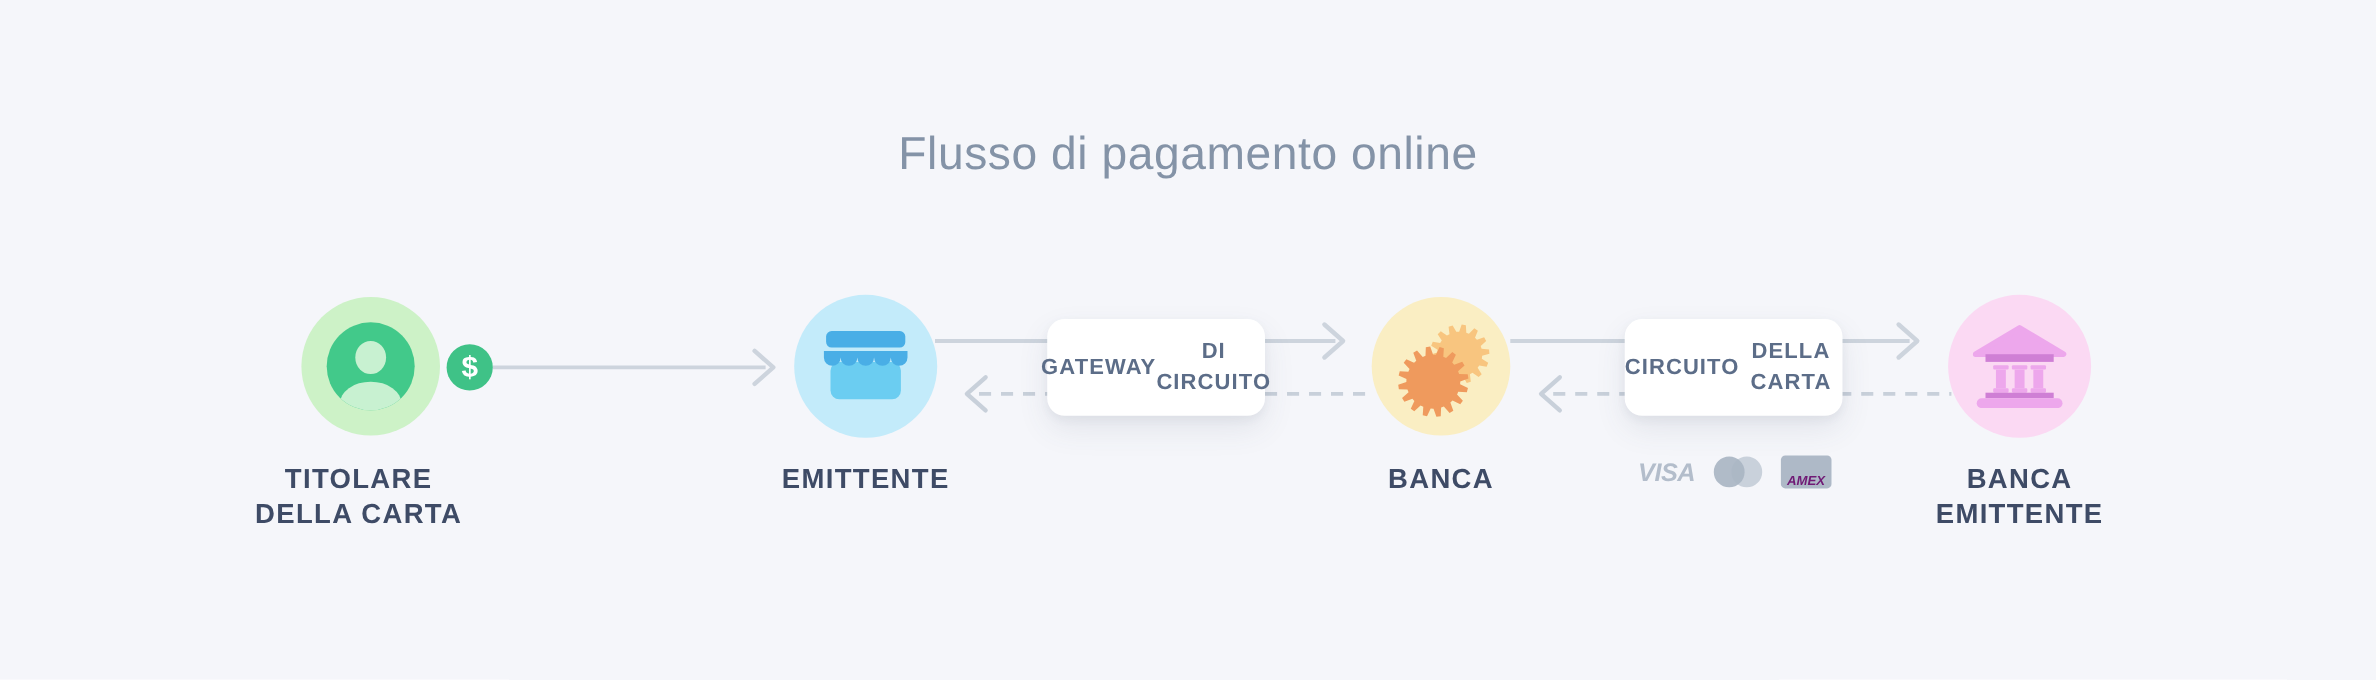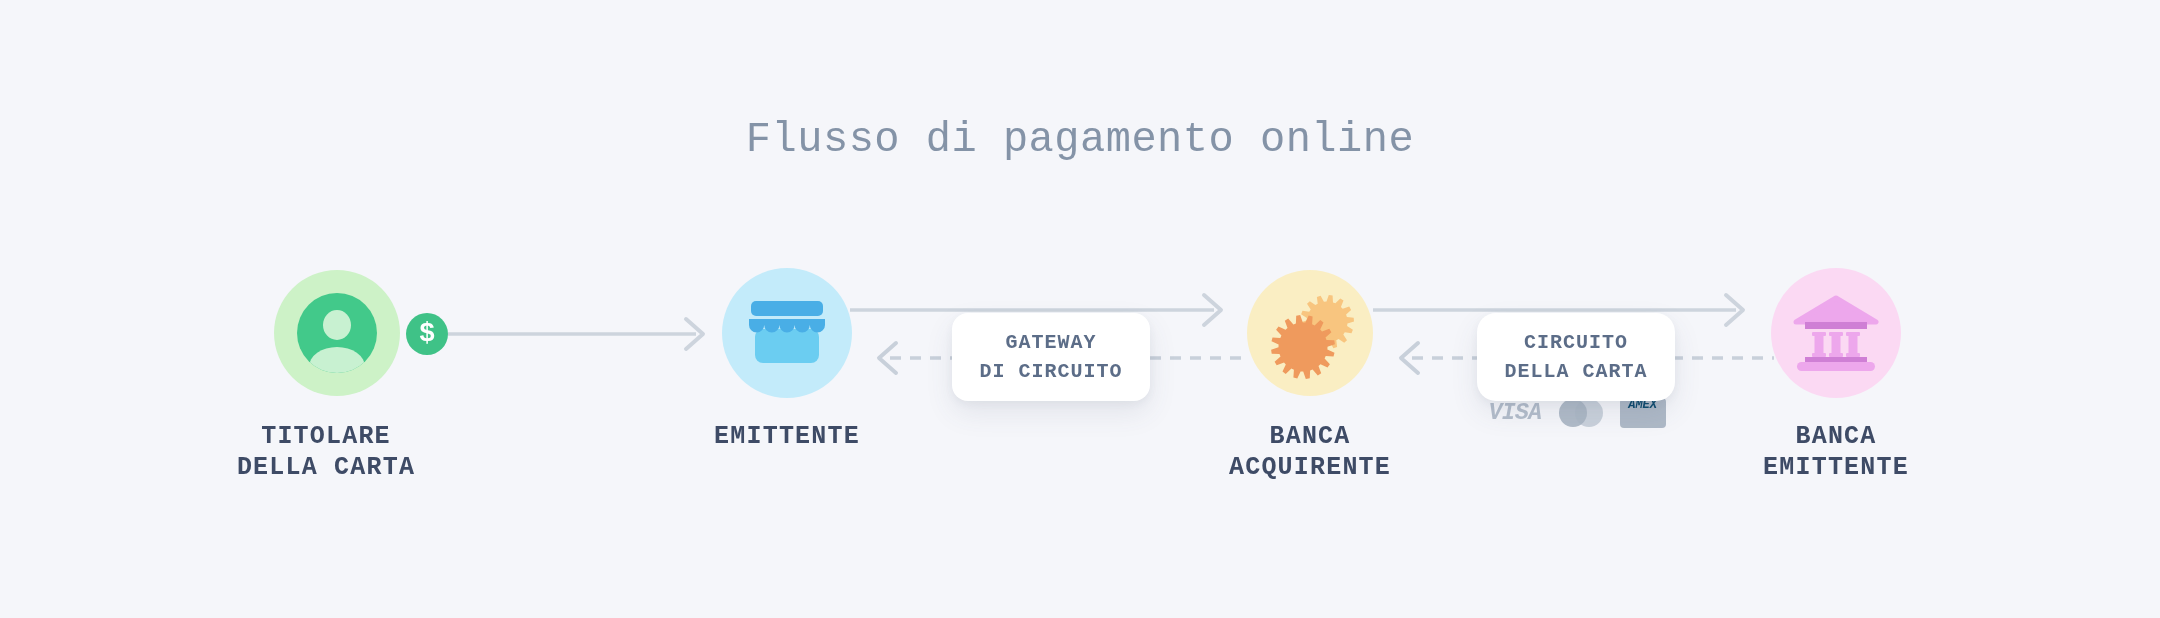--- a/index.html
+++ b/index.html
@@ -1,21 +1,21 @@
 <!DOCTYPE html>
 <html><head>
 <meta charset="utf-8">
 <style>
   html,body{margin:0;padding:0;background:#ffffff;}
   .canvas{
     position:relative;
     width:2160px;height:618px;
     background:#f5f6fa;
     overflow:hidden;
-    font-family:Liberation Mono, monospace;
+    font-family:Liberation Sans, sans-serif;
   }
   
   .title{
     position:absolute;left:0;right:0;top:116px;
     text-align:center;
     font-size:42px;font-weight:400;letter-spacing:.5px;
     color:#8493a7;
   }
   
   .flow-svg{position:absolute;left:0;top:0;z-index:1;}
@@ -37,54 +37,54 @@
     position:absolute;left:406px;top:313px;width:42px;height:42px;z-index:3;
     border-radius:50%;background:#3fc287;
     display:flex;align-items:center;justify-content:center;
     color:#ffffff;font-size:27px;font-weight:700;
   }
   
   .label-box{
     position:absolute;top:290px;width:198px;height:88px;z-index:3;
     background:#ffffff;border-radius:16px;
     box-shadow:0 12px 28px rgba(70,80,110,.10), 0 3px 8px rgba(70,80,110,.06);
-    display:flex;flex-direction:column;align-items:center;justify-content:center;
+    display:flex;align-items:center;justify-content:center;
     color:#5c6d88;font-size:20px;font-weight:700;letter-spacing:1px;
-    line-height:29px;text-align:center;margin-top:23px;
+    line-height:29px;text-align:center;
   }
   .box-gateway{left:952px;}
-  .box-network{left:1477px;border-radius:19px;}
+  .box-network{left:1477px;}
   .label-box span{display:block;}
   
   .node-label{
     position:absolute;top:421px;width:340px;z-index:2;
     text-align:center;color:#3e4b66;
     font-size:25px;font-weight:700;letter-spacing:1.2px;line-height:31px;
   }
   .node-label span{display:block;}
   .l-cardholder{left:156px;}
   .l-merchant{left:617px;}
   .l-acquirer{left:1140px;}
   .l-issuer{left:1666px;}
   
   .card-logos{
-    position:absolute;left:1482px;top:396px;width:190px;height:34px;z-index:2;
+    position:absolute;left:1482px;top:412px;width:190px;height:34px;z-index:2;
     display:flex;align-items:center;justify-content:center;gap:17px;
   }
   .visa-logo{
     font-style:italic;font-weight:700;font-size:23px;color:#b3bdcb;letter-spacing:-.5px;
   }
   .mc-logo{position:relative;width:44px;height:28px;}
   .mc-circle{position:absolute;top:0;width:28px;height:28px;border-radius:50%;}
   .mc-left{left:0;background:#a9b5c3;z-index:2;opacity:.92;}
   .mc-right{left:16px;background:#c9d1db;z-index:1;}
   .amex-logo{
     width:46px;height:30px;border-radius:4px;background:#aeb9c7;
-    display:flex;align-items:flex-start;justify-content:center;
-    color:#0c4a6e;font-size:12px;font-weight:700;font-style:italic;letter-spacing:0;
+    display:flex;align-items:flex-end;justify-content:center;
+    color:#701a75;font-size:12px;font-weight:700;font-style:italic;letter-spacing:0;
   }
   svg{display:block;}
 </style>
 </head>
 <body>
 
 <div class="canvas">
 
   <div class="title">Flusso di pagamento online</div>
 
@@ -142,21 +142,20 @@
   </div>
 
   <div class="node-circle c-acquirer">
     <svg width="126" height="126" viewBox="0 0 126 126" style="position:absolute;left:0;top:0">
       <polygon id="gear-back" fill="#f8c57f" points="100.1,56.1 105.9,59.7 104.5,63.3 97.8,62.2 96.3,64.4 100.0,70.2 97.2,72.8 91.6,68.9 89.3,70.2 90.1,77.0 86.4,78.2 83.1,72.3 80.5,72.5 78.2,78.9 74.4,78.4 74.0,71.6 71.6,70.7 66.7,75.5 63.5,73.4 66.1,67.0 64.3,65.2 57.8,67.4 55.9,64.1 60.9,59.5 60.1,57.0 53.3,56.3 53.0,52.4 59.6,50.5 59.9,47.9 54.1,44.3 55.5,40.7 62.2,41.8 63.7,39.6 60.0,33.8 62.8,31.2 68.4,35.1 70.7,33.8 69.9,27.0 73.6,25.8 76.9,31.7 79.5,31.5 81.8,25.1 85.6,25.6 86.0,32.4 88.4,33.3 93.3,28.5 96.5,30.6 93.9,37.0 95.7,38.8 102.2,36.6 104.1,39.9 99.1,44.5 99.9,47.0 106.7,47.7 107.0,51.6 100.4,53.5"></polygon>
       <polygon id="gear-front" fill="#ef9a5d" points="80.4,79.4 87.5,82.7 86.5,86.6 78.7,86.1 77.6,88.6 82.9,94.3 80.5,97.5 73.5,94.2 71.5,96.0 74.2,103.3 70.8,105.4 65.6,99.5 63.1,100.5 62.8,108.3 58.8,108.9 56.2,101.5 53.6,101.4 50.3,108.5 46.4,107.5 46.9,99.7 44.4,98.6 38.7,103.9 35.5,101.5 38.8,94.5 37.0,92.5 29.7,95.2 27.6,91.8 33.5,86.6 32.5,84.1 24.7,83.8 24.1,79.8 31.5,77.2 31.6,74.6 24.5,71.3 25.5,67.4 33.3,67.9 34.4,65.4 29.1,59.7 31.5,56.5 38.5,59.8 40.5,58.0 37.8,50.7 41.2,48.6 46.4,54.5 48.9,53.5 49.2,45.7 53.2,45.1 55.8,52.5 58.4,52.6 61.7,45.5 65.6,46.5 65.1,54.3 67.6,55.4 73.3,50.1 76.5,52.5 73.2,59.5 75.0,61.5 82.3,58.8 84.4,62.2 78.5,67.4 79.5,69.9 87.3,70.2 87.9,74.2 80.5,76.8"></polygon>
     </svg>
   </div>
   <div class="node-label l-acquirer">
     <span>BANCA</span>
-    <span>ACQUIRENTE</span>
   </div>
 
   <div class="label-box box-network">
     <span>CIRCUITO</span>
     <span>DELLA CARTA</span>
   </div>
   <div class="card-logos">
     <span class="visa-logo">VISA</span>
     <span class="mc-logo">
       <span class="mc-circle mc-left"></span>

